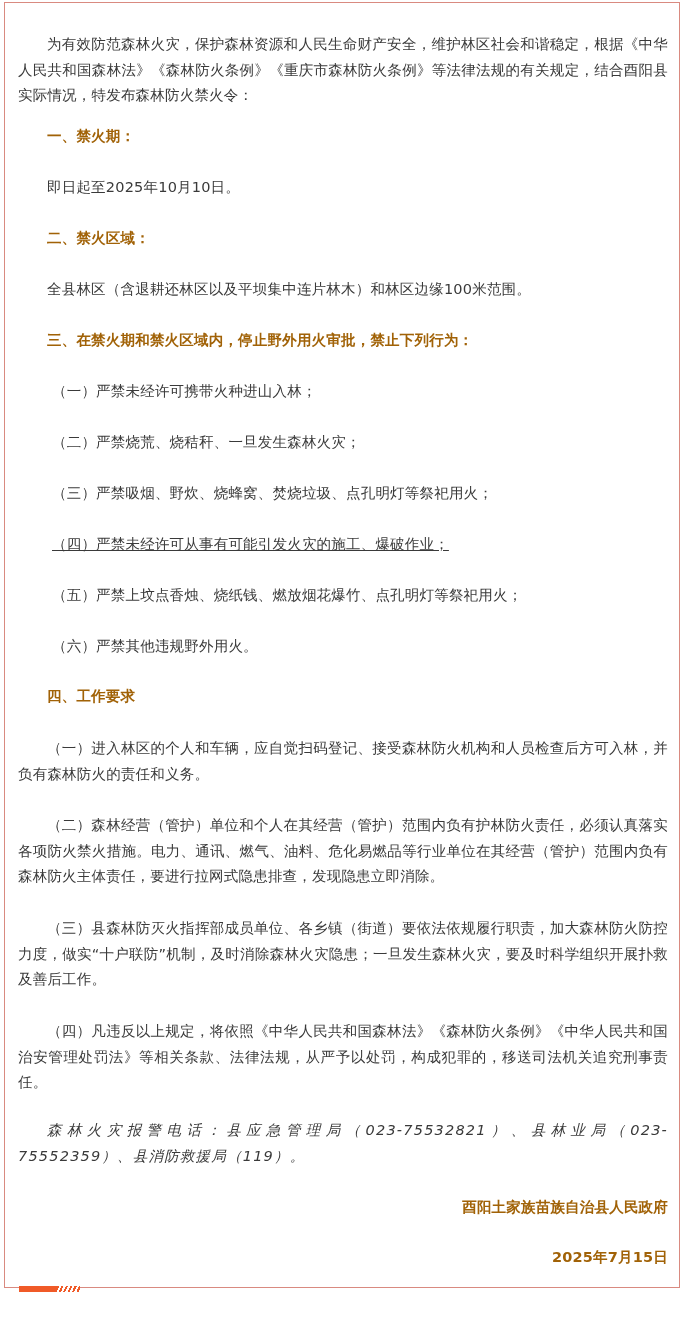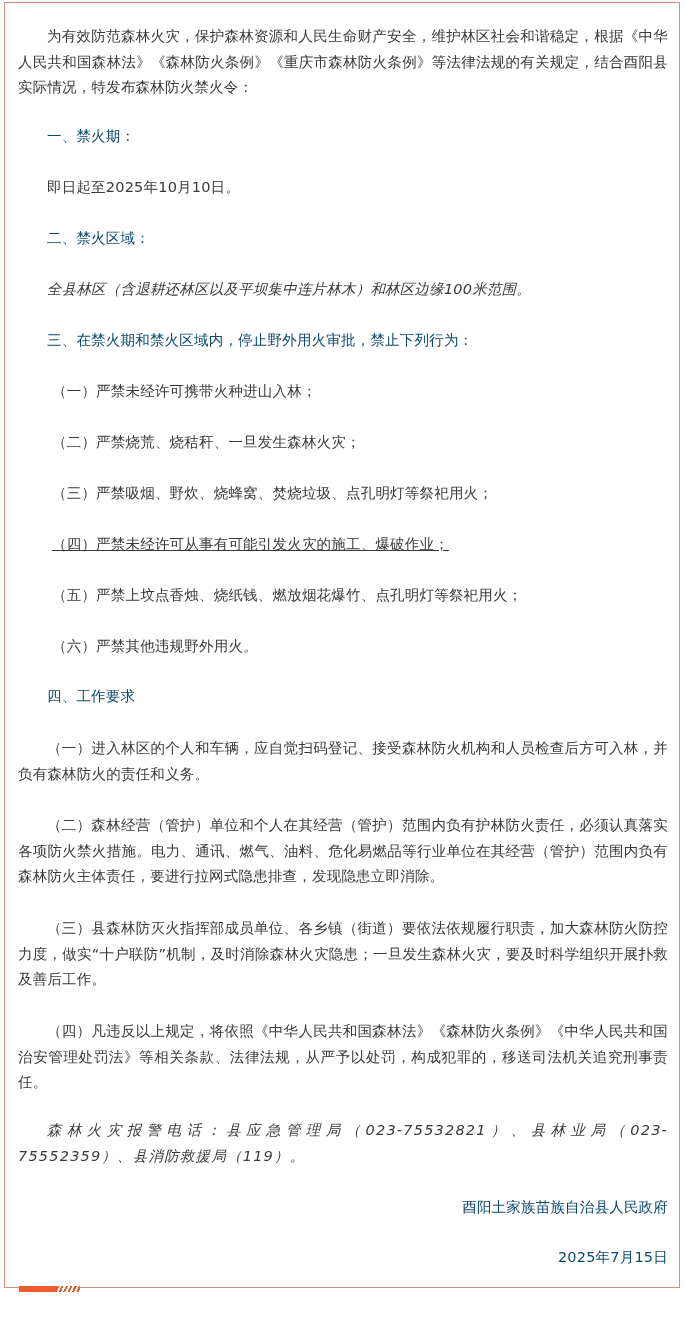--- a/index.html
+++ b/index.html
@@ -59,43 +59,43 @@
       position: absolute;
       left: 0;
       width: 650px;
       font-size: 14.5px;
       line-height: 25.5px;
       letter-spacing: 0.2px;
       text-align: justify;
       white-space: normal;
     }
     .indent { text-indent: 29px; }
-    .bold { font-weight: normal; color: #0c4a6e; }
+    .bold { font-weight: bold; color: #a16207; }
     .right { text-align: right; }
     .item { padding-left: 34px; width: 616px; }
     .heading { padding-left: 29px; width: 621px; }
   </style>
 </head>
 <body>
 
 <div class="frame"></div>
 <div class="deco">
   <div class="solid"></div>
   <div class="stripes"></div>
 </div>
 
 <div class="content">
 
-  <div class="p indent" style="top:24px;font-family:Liberation Serif, serif;">为有效防范森林火灾，保护森林资源和人民生命财产安全，维护林区社会和谐稳定，根据《中华人民共和国森林法》《森林防火条例》《重庆市森林防火条例》等法律法规的有关规定，结合酉阳县实际情况，特发布森林防火禁火令：</div>
+  <div class="p indent" style="top:32px;font-family:Liberation Serif, serif;">为有效防范森林火灾，保护森林资源和人民生命财产安全，维护林区社会和谐稳定，根据《中华人民共和国森林法》《森林防火条例》《重庆市森林防火条例》等法律法规的有关规定，结合酉阳县实际情况，特发布森林防火禁火令：</div>
 
   <div class="p heading bold" style="top:124px;">一、禁火期：</div>
   <div class="p heading" style="top:175px;">即日起至2025年10月10日。</div>
 
   <div class="p heading bold" style="top:226px;">二、禁火区域：</div>
-  <div class="p heading" style="top:277px;font-style:italic;">全县林区（含退耕还林区以及平坝集中连片林木）和林区边缘100米范围。</div>
+  <div class="p heading" style="top:277px;">全县林区（含退耕还林区以及平坝集中连片林木）和林区边缘100米范围。</div>
 
   <div class="p heading bold" style="top:328px;">三、在禁火期和禁火区域内，停止野外用火审批，禁止下列行为：</div>
 
   <div class="p item" style="top:379px;">（一）严禁未经许可携带火种进山入林；</div>
   <div class="p item" style="top:430px;">（二）严禁烧荒、烧秸秆、一旦发生森林火灾；</div>
   <div class="p item" style="top:481px;">（三）严禁吸烟、野炊、烧蜂窝、焚烧垃圾、点孔明灯等祭祀用火；</div>
   <div class="p item" style="top:532px;text-decoration:underline;">（四）严禁未经许可从事有可能引发火灾的施工、爆破作业；</div>
   <div class="p item" style="top:583px;">（五）严禁上坟点香烛、烧纸钱、燃放烟花爆竹、点孔明灯等祭祀用火；</div>
   <div class="p item" style="top:634px;">（六）严禁其他违规野外用火。</div>
 

